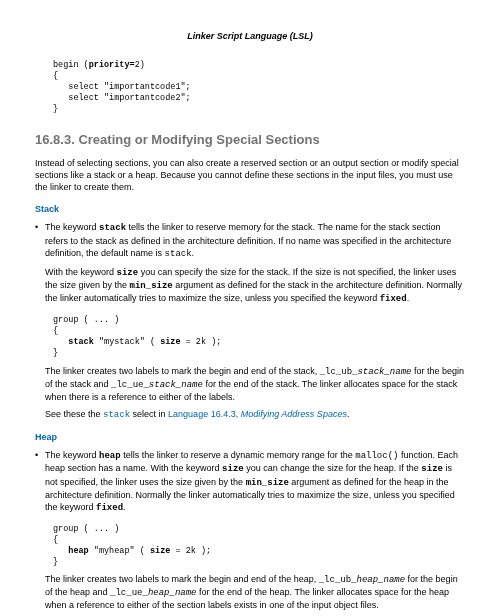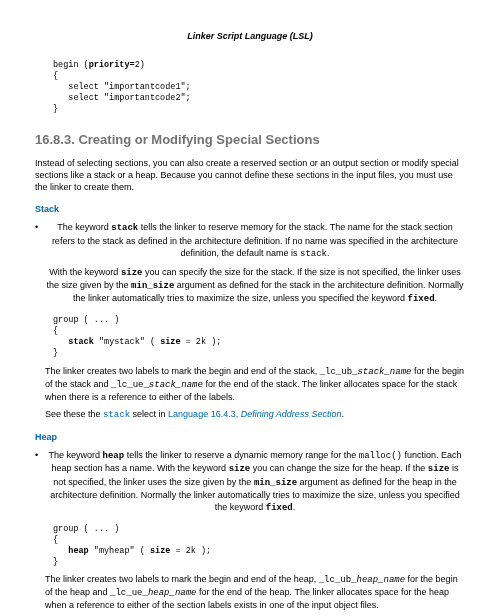--- a/index.html
+++ b/index.html
@@ -46,21 +46,20 @@
   .bullet-item {
     display: flex;
     margin: 4px 0;
   }
   .bullet-marker {
     width: 10px;
     flex-shrink: 0;
   }
   .bullet-content {
     flex: 1;
-    text-align: center;
   }
   .bullet-content p {
     margin: 0 0 6px 0;
   }
   .mono {
     font-family: "Courier New", monospace;
   }
   .bold { font-weight: bold; }
   .italic { font-style: italic; margin-top: 19px; }
   .link { color: #0066aa; }
@@ -91,21 +90,21 @@
 </div>
 
 <div class="code-block">group ( ... )
 {
    <span class="bold">stack</span> "mystack" ( <span class="bold">size</span> = 2k );
 }</div>
 
 <div style="margin-left:10px">
 <p class="body-text"><span>The linker creates two labels to mark the begin and end of the stack, </span><span class="mono">_lc_ub_</span><span class="mono italic">stack_name</span><span> for the begin of the stack and </span><span class="mono">_lc_ue_</span><span class="mono italic">stack_name</span><span> for the end of the stack. The linker allocates space for the stack when there is a reference to either of the labels.</span></p>
 
-<p class="body-text"><span>See these the </span><span class="mono link">stack</span><span> select in </span><span class="link"><span>Language 16.4.3, </span><span class="italic">Defining Address Section</span></span><span>.</span></p>
+<p class="body-text"><span>See these the </span><span class="mono link">stack</span><span> select in </span><span class="link"><span>Language 16.4.3, </span><span class="italic">Modifying Address Spaces</span></span><span>.</span></p>
 </div>
 
 <div class="subheading">Heap</div>
 
 <div class="bullet-item">
   <div class="bullet-marker">•</div>
   <div class="bullet-content">
     <p><span>The keyword </span><span class="mono bold">heap</span><span> tells the linker to reserve a dynamic memory range for the </span><span class="mono">malloc()</span><span> function. Each heap section has a name. With the keyword </span><span class="mono bold">size</span><span> you can change the size for the heap. If the </span><span class="mono bold">size</span><span> is not specified, the linker uses the size given by the </span><span class="mono bold">min_size</span><span> argument as defined for the heap in the architecture definition. Normally the linker automatically tries to maximize the size, unless you specified the keyword </span><span class="mono bold">fixed</span><span>.</span></p>
   </div>
 </div>

